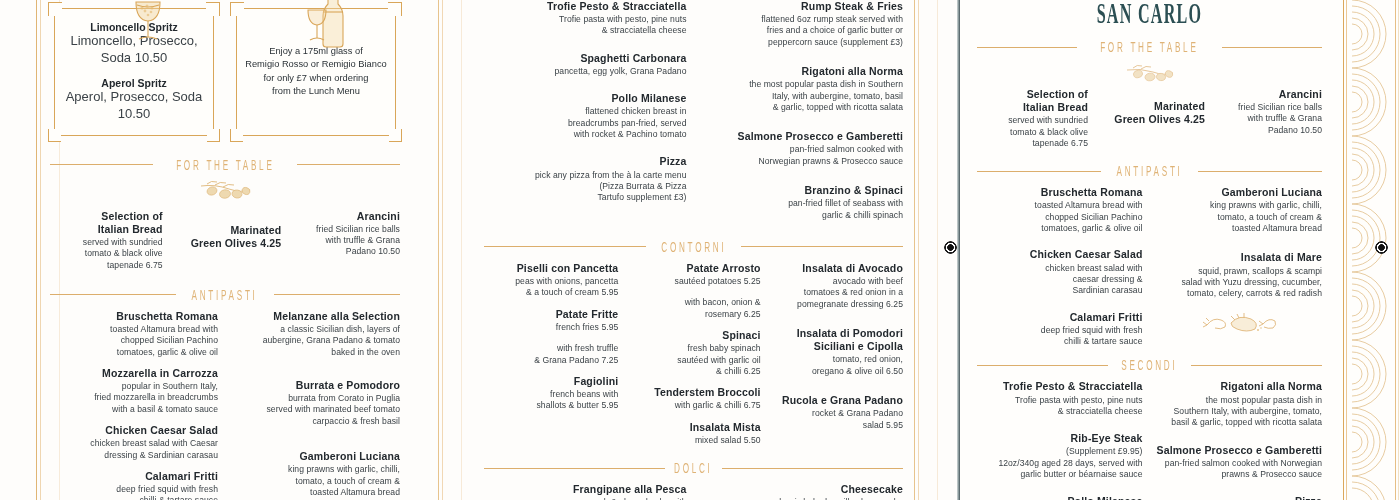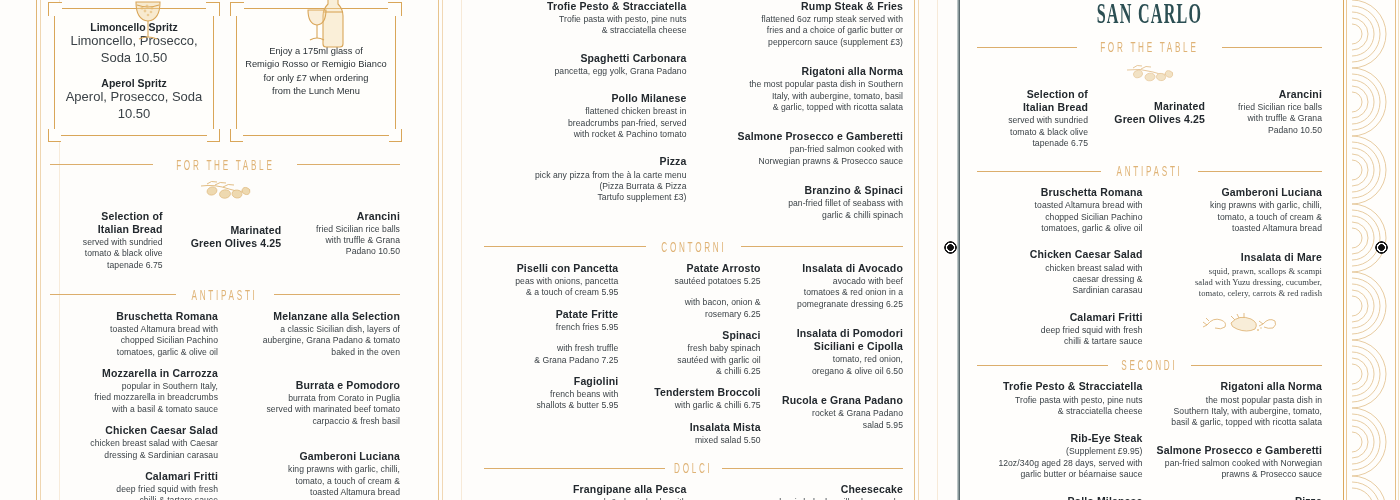--- a/index.html
+++ b/index.html
@@ -722,21 +722,21 @@
         </div>
         <div class="col">
           <div class="dish">
             <div class="dish-name">Gamberoni Luciana</div>
             <div class="dish-desc" style="white-space: pre-line;">king prawns with garlic, chilli,
 tomato, a touch of cream &amp;
 toasted Altamura bread</div>
           </div>
           <div class="dish" style="margin-top:8px;">
             <div class="dish-name">Insalata di Mare</div>
-            <div class="dish-desc" style="white-space: pre-line; font-family: Liberation Serif, serif;">squid, prawn, scallops &amp; scampi
+            <div class="dish-desc" style="white-space: pre-line;">squid, prawn, scallops &amp; scampi
 salad with Yuzu dressing, cucumber,
 tomato, celery, carrots &amp; red radish</div>
           </div>
           <div style="position:relative;height:24px;">
             <div class="art" style="left:50%;margin-left:-38px;top:2px;">
               <svg width="76" height="22" viewBox="0 0 76 22">
                 <g fill="none" stroke="#e0b77a" stroke-width=".9">
                   <path d="M6 14 Q12 6 20 9 Q26 11 24 16 Q20 19 14 17"></path>
                   <path d="M6 14 L2 11 M6 14 L2 16 M8 10 L5 7"></path>
                   <path d="M30 12 Q38 3 50 8 Q58 12 54 18 Q46 22 36 18 Q30 16 30 12 Z" fill="#f2dcb4" fill-opacity=".5"></path>

